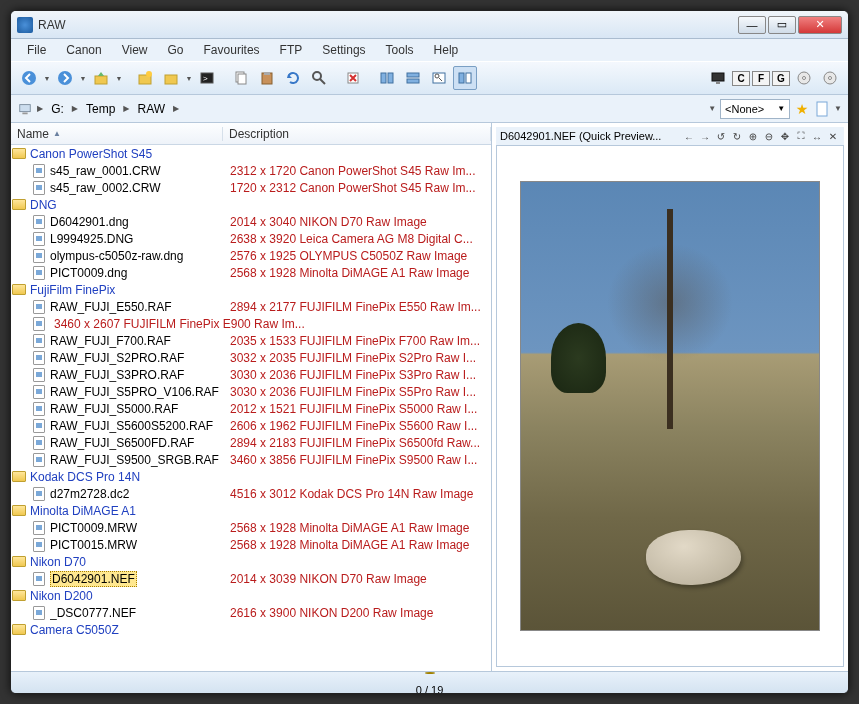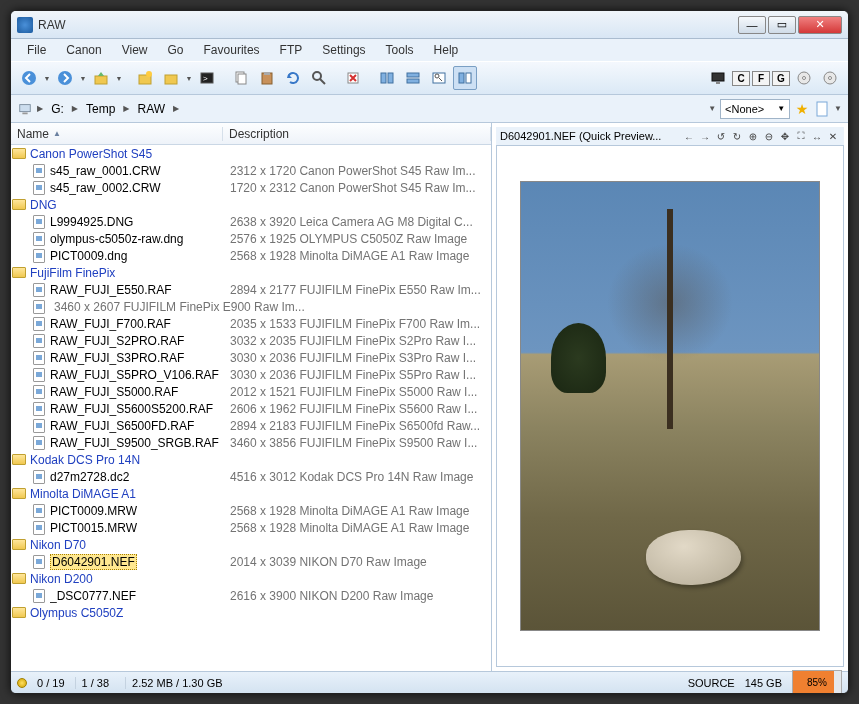--- a/index.html
+++ b/index.html
@@ -30,36 +30,36 @@
 .col-name { width: 212px; padding-left: 6px; display: flex; align-items: center; gap: 4px; border-right: 1px solid #d6e0ea; }
 .col-desc { flex: 1; padding-left: 6px; border-right: 1px solid #d6e0ea; }
 .sort-arrow { font-size: 8px; color: #6a80a0; }
 .filelist { flex: 1; overflow-y: auto; overflow-x: hidden; font-size: 12px; }
 .row { height: 17px; display: flex; align-items: center; white-space: nowrap; cursor: pointer; }
 .row.folder .fname { color: #2040c0; }
 .row .ficon { width: 16px; height: 14px; margin-right: 3px; display: flex; align-items: center; justify-content: center; flex-shrink: 0; }
 .row.file { padding-left: 20px; }
 .row .cell-name { width: 192px; overflow: hidden; text-overflow: ellipsis; display: flex; align-items: center; }
 .row.file .cell-name { width: 176px; }
-.row .cell-desc { flex: 1; overflow: hidden; text-overflow: ellipsis; color: #737373; padding-left: 4px; }
+.row .cell-desc { flex: 1; overflow: hidden; text-overflow: ellipsis; color: #b91c1c; padding-left: 4px; }
 .row.selected .fname { background: #ffe890; border: 1px dotted #a88000; padding: 0 1px; }
 .folder-ico { width: 14px; height: 11px; background: linear-gradient(#ffe69a, #f0c850); border: 1px solid #c0a030; border-radius: 1px; }
 .file-ico { width: 12px; height: 14px; background: #fff; border: 1px solid #999; border-radius: 1px; position: relative; }
 .file-ico::after { content: ""; position: absolute; top: 3px; left: 2px; width: 6px; height: 5px; background: #7aa8d8; }
 .preview { flex: 1; display: flex; flex-direction: column; margin: 4px; }
 .preview-hdr { height: 18px; display: flex; align-items: center; font-size: 11px; background: #eaf2fa; padding: 0 4px; gap: 2px; }
 .preview-hdr .ptitle { flex: 1; overflow: hidden; text-overflow: ellipsis; white-space: nowrap; }
 .pbtn { width: 14px; height: 14px; display: flex; align-items: center; justify-content: center; font-size: 10px; color: #444; cursor: pointer; }
 .preview-body { flex: 1; background: #fff; border: 1px solid #b6c8db; display: flex; align-items: center; justify-content: center; padding: 10px; }
 .photo { width: 300px; height: 450px; border: 1px solid #888; background: linear-gradient(to bottom, #5b87b5 0%, #6d95c0 38%, #a89c75 38.5%, #8b8360 55%, #706848 75%, #5b5438 100%); position: relative; overflow: hidden; }
 .photo::before { content: ""; position: absolute; left: 50%; top: 8%; width: 180px; height: 170px; transform: translateX(-50%); background: radial-gradient(ellipse 90px 85px at center, rgba(80,60,40,.35), transparent 70%); }
 .trunk { position: absolute; left: 50%; top: 6%; width: 6px; height: 220px; background: #3b2f20; transform: translateX(-50%); }
 .rock { position: absolute; left: 42%; bottom: 10%; width: 95px; height: 55px; background: radial-gradient(ellipse at 40% 30%, #e2d9c7, #b4ab96); border-radius: 48% 52% 55% 50%; box-shadow: 2px 3px 4px rgba(0,0,0,.3); }
 .bush { position: absolute; left: 10%; bottom: 53%; width: 55px; height: 70px; background: radial-gradient(ellipse, #2b3a1f, #1a2612); border-radius: 50% 50% 30% 30%; }
-.statusbar { height: 22px; display: flex; align-items: center; background: linear-gradient(#e8f1fa, #d4e3f1); border-top: 1px solid #b6c8db; font-size: 11px; padding: 0 6px; gap: 10px; }
+.statusbar { height: 22px; display: flex; align-items: center; background: linear-gradient(#e8f1fa, #d4e3f1); border-top: 1px solid #b6c8db; font-size: 11px; padding: 0 6px; gap: 10px; flex-direction: column; }
 .sb-led { width: 10px; height: 10px; border-radius: 50%; background: radial-gradient(#ffe060, #d0a000); border: 1px solid #a08000; }
 .sb-cell { padding: 0 6px; border-left: 1px solid #c4d2e0; }
 .sb-spacer { flex: 1; }
 .sb-bar { width: 50px; height: 26px; background: linear-gradient(90deg, #f08030 85%, #e4e8ec 85%); border: 1px solid #aaa; font-size: 10px; display: flex; align-items: center; justify-content: center; }
 .ico-svg { width: 16px; height: 16px; }
 .txt-btn { font-size: 10px; font-weight: bold; border: 1px solid #888; background: #f4f4f4; width: 18px; height: 15px; display: flex; align-items: center; justify-content: center; }
 </style>
 </head>
 <body>
 
@@ -283,20 +283,29 @@
             </span>
             <span class="cell-name">
               <span class="fname">DNG</span>
             </span>
           </div>
           <div class="row file">
             <span class="ficon">
               <span class="file-ico"></span>
             </span>
             <span class="cell-name">
+              <span class="fname">D6042901.dng</span>
+            </span>
+            <span class="cell-desc">2014 x 3040 NIKON D70 Raw Image</span>
+          </div>
+          <div class="row file">
+            <span class="ficon">
+              <span class="file-ico"></span>
+            </span>
+            <span class="cell-name">
               <span class="fname">L9994925.DNG</span>
             </span>
             <span class="cell-desc">2638 x 3920 Leica Camera AG M8 Digital C...</span>
           </div>
           <div class="row file">
             <span class="ficon">
               <span class="file-ico"></span>
             </span>
             <span class="cell-name">
               <span class="fname">olympus-c5050z-raw.dng</span>
@@ -482,21 +491,21 @@
             <span class="cell-name">
               <span class="fname">_DSC0777.NEF</span>
             </span>
             <span class="cell-desc">2616 x 3900 NIKON D200 Raw Image</span>
           </div>
           <div class="row folder">
             <span class="ficon">
               <span class="folder-ico"></span>
             </span>
             <span class="cell-name">
-              <span class="fname">Olympus C5050Z</span>
+              <span class="fname">Camera C5050Z</span>
             </span>
           </div>
         </div>
     </div>
     <div class="preview">
       <div class="preview-hdr">
         <span class="ptitle">D6042901.NEF (Quick Preview...</span>
         <span class="pbtn">←</span>
         <span class="pbtn">→</span>
         <span class="pbtn">↺</span>

